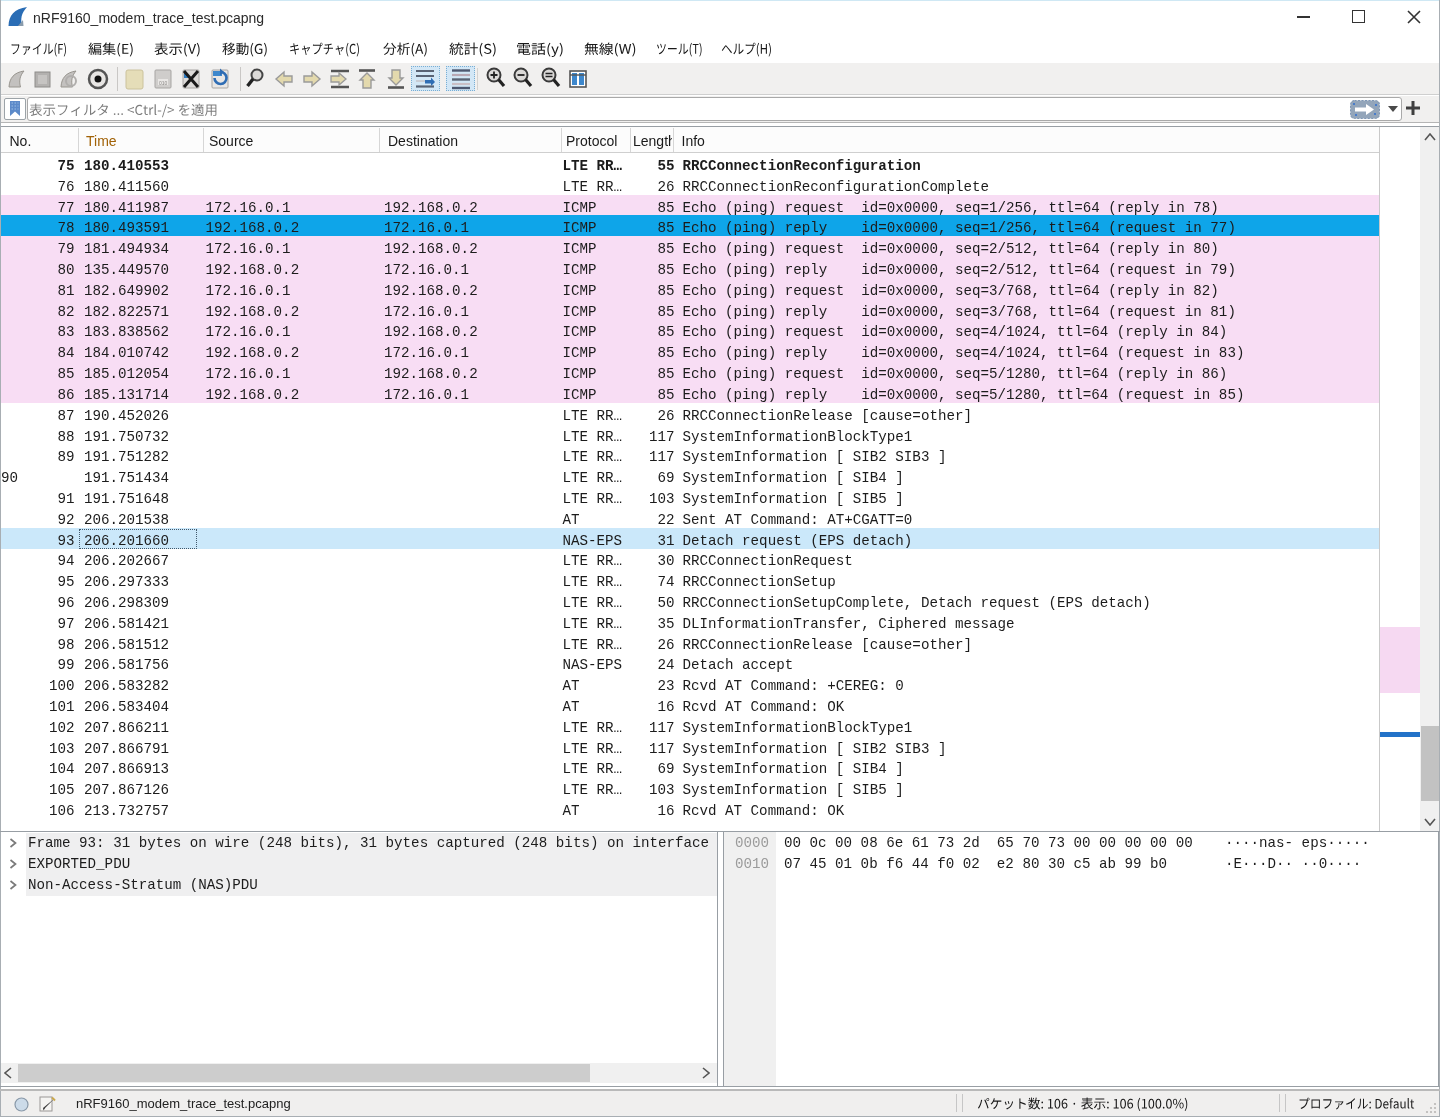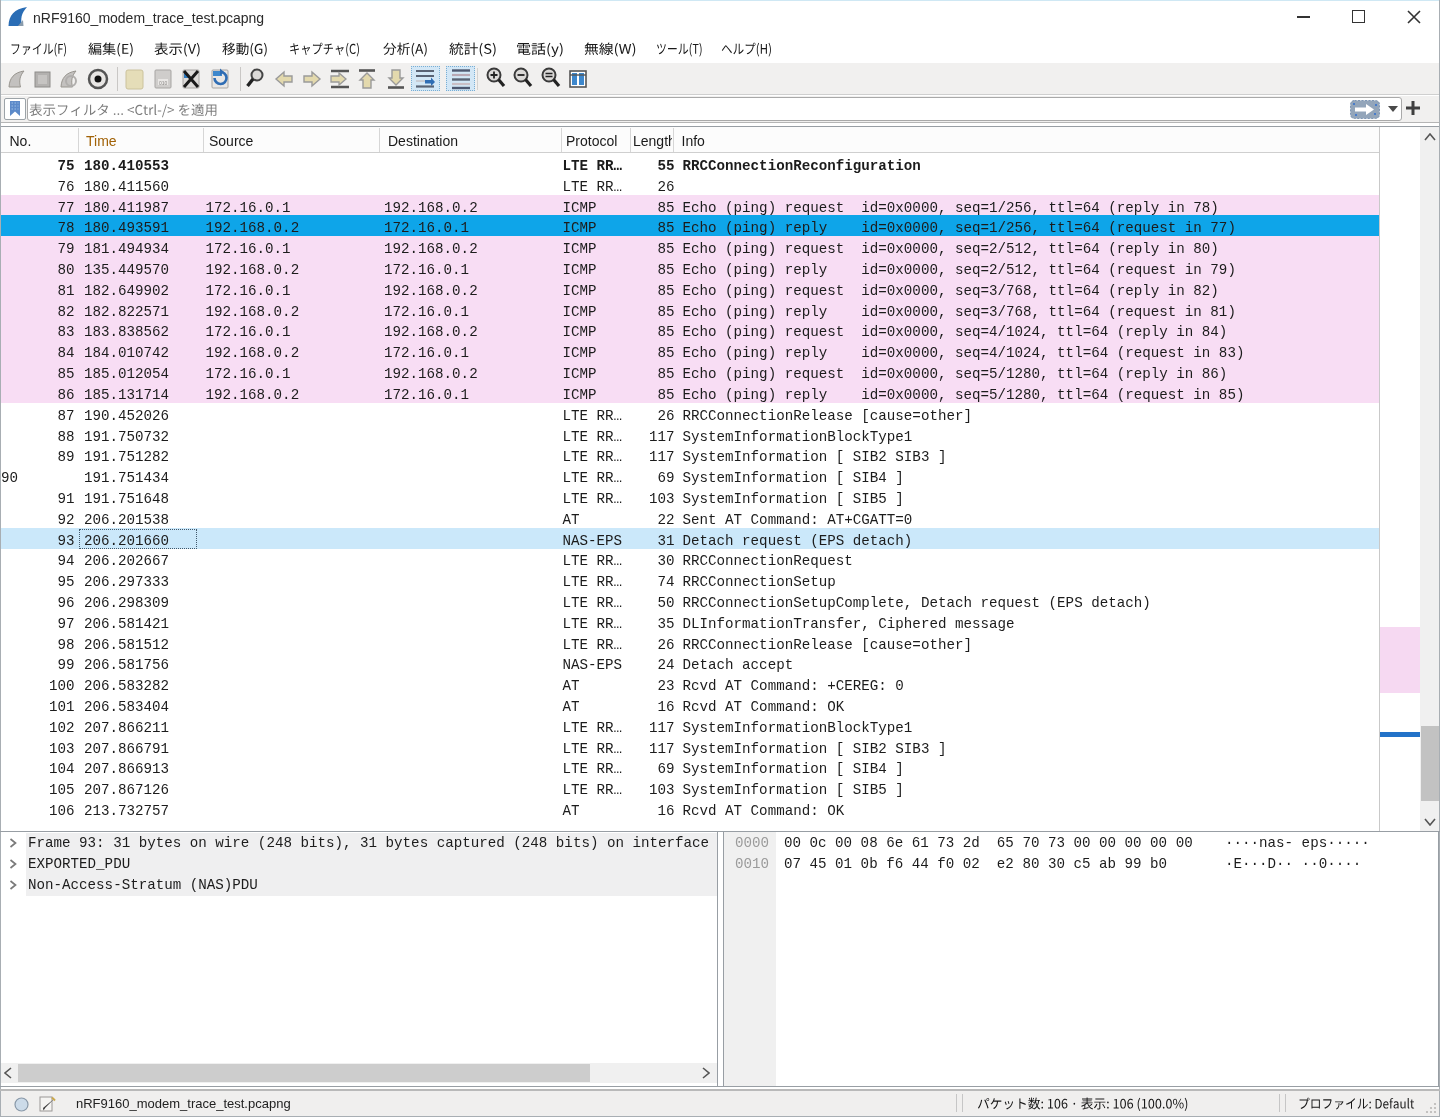--- a/index.html
+++ b/index.html
@@ -223,20 +223,21 @@
 <span class="cell" style="left:83px">180.410553</span>
 <span class="cell" style="left:561.5px">LTE RR…</span>
 <span class="cell" style="left:608px;width:65.5px;text-align:right">55</span>
 <span class="cell" style="left:681.5px">RRCConnectionReconfiguration</span>
 </div>
 <div class="row" style="top:174px;padding-left:18px;">
 <span class="cell" style="left:0;width:73.5px;text-align:right">76</span>
 <span class="cell" style="left:83px">180.411560</span>
 <span class="cell" style="left:561.5px">LTE RR…</span>
 <span class="cell" style="left:608px;width:65.5px;text-align:right">26</span>
+<span class="cell" style="left:681.5px">RRCConnectionReconfigurationComplete</span>
 </div>
 <div class="row" style="top:195px;background:#f8ddf4;">
 <span class="cell" style="left:0;width:73.5px;text-align:right">77</span>
 <span class="cell" style="left:83px">180.411987</span>
 <span class="cell" style="left:204.5px">172.16.0.1</span>
 <span class="cell" style="left:383px">192.168.0.2</span>
 <span class="cell" style="left:561.5px">ICMP</span>
 <span class="cell" style="left:608px;width:65.5px;text-align:right">85</span>
 <span class="cell" style="left:681.5px">Echo (ping) request  id=0x0000, seq=1/256, ttl=64 (reply in 78)</span>
 </div>

